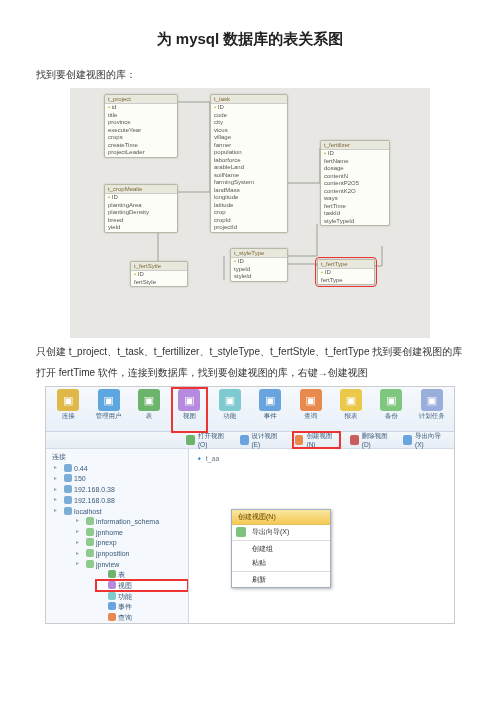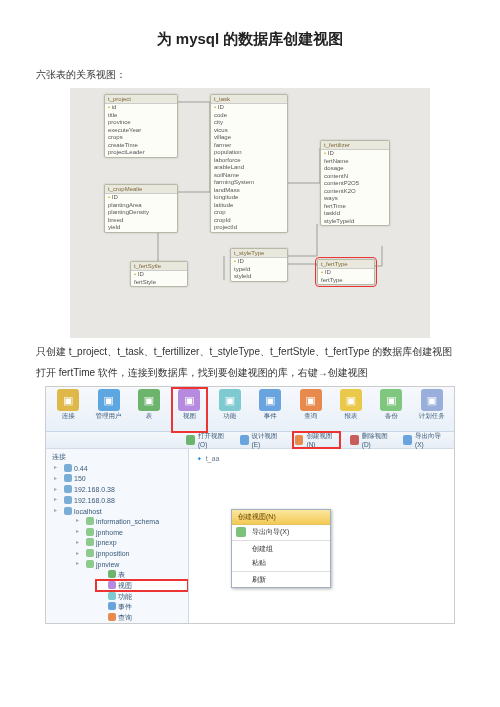--- a/index.html
+++ b/index.html
@@ -211,22 +211,22 @@
     left: 4px; top: 2px;
     width: 10px; height: 10px;
     border-radius: 2px;
     background: #7cc17c;
   }
 </style>
 </head>
 <body>
 
 <div class="page">
-  <div class="title">为 mysql 的数据库创建视图</div>
-  <div class="para">六张表的关系视图：</div>
+  <div class="title">为 mysql 数据库的表关系图</div>
+  <div class="para">找到要创建视图的库：</div>
 
   <div class="er">
     <svg width="360" height="250">
       <g stroke="#9aa096" stroke-width="1" fill="none">
         <path d="M106 14 H140"></path>
         <path d="M106 104 H140 V14"></path>
         <path d="M88 140 V173"></path>
         <path d="M216 95 H250 V60"></path>
         <path d="M215 168 H247 V136"></path>
         <path d="M154 192 V168"></path>
@@ -303,21 +303,21 @@
       <div class="fld">styleId</div>
     </div>
 
     <div class="tbl" style="left:247px; top:171px; width:56px; outline:1px solid #e33; outline-offset:1px;">
       <div class="hdr">t_fertType</div>
       <div class="fld key">ID</div>
       <div class="fld">fertType</div>
     </div>
   </div>
 
-  <div class="para">只创建 t_project、t_task、t_fertillizer、t_styleType、t_fertStyle、t_fertType 的数据库创建视图</div>
+  <div class="para">只创建 t_project、t_task、t_fertillizer、t_styleType、t_fertStyle、t_fertType 找到要创建视图的库</div>
   <div class="para">打开 fertTime 软件，连接到数据库，找到要创建视图的库，右键→创建视图</div>
 
   <div class="nav">
     <div class="toolbar" id="toolbar">
         <div class="tbtn">
           <div class="ic" style="background:#e0b84a">▣</div>
           <div class="lbl">连接</div>
         </div>
         <div class="tbtn">
           <div class="ic" style="background:#5ea6e0">▣</div>

